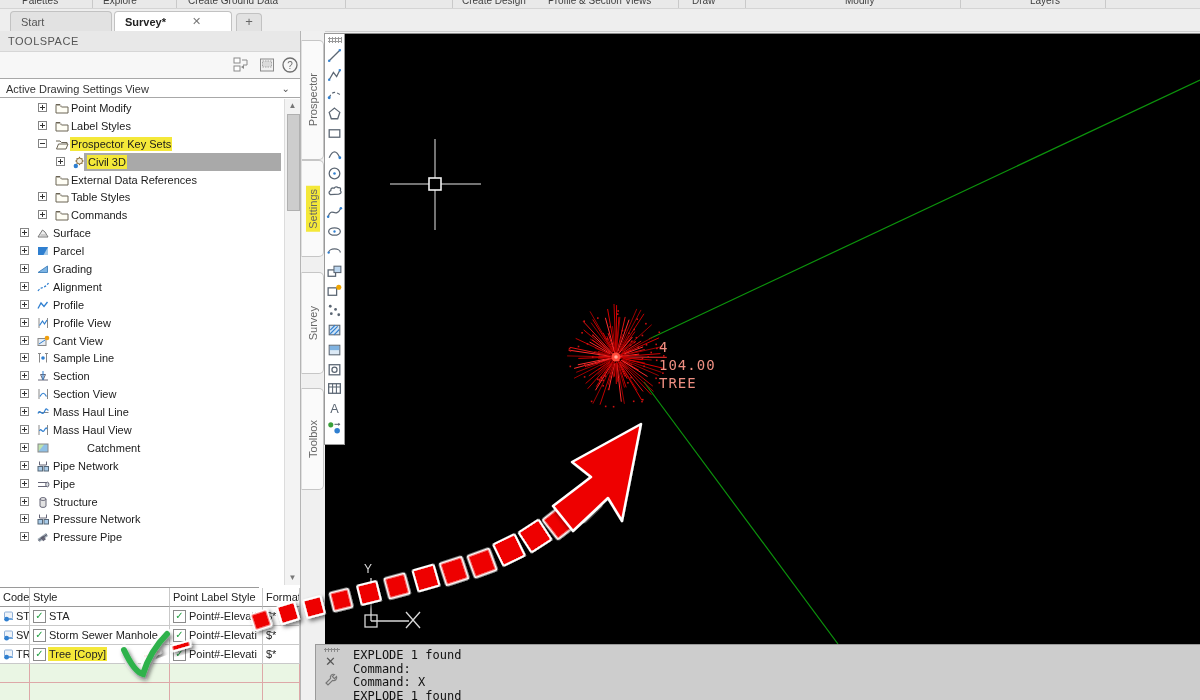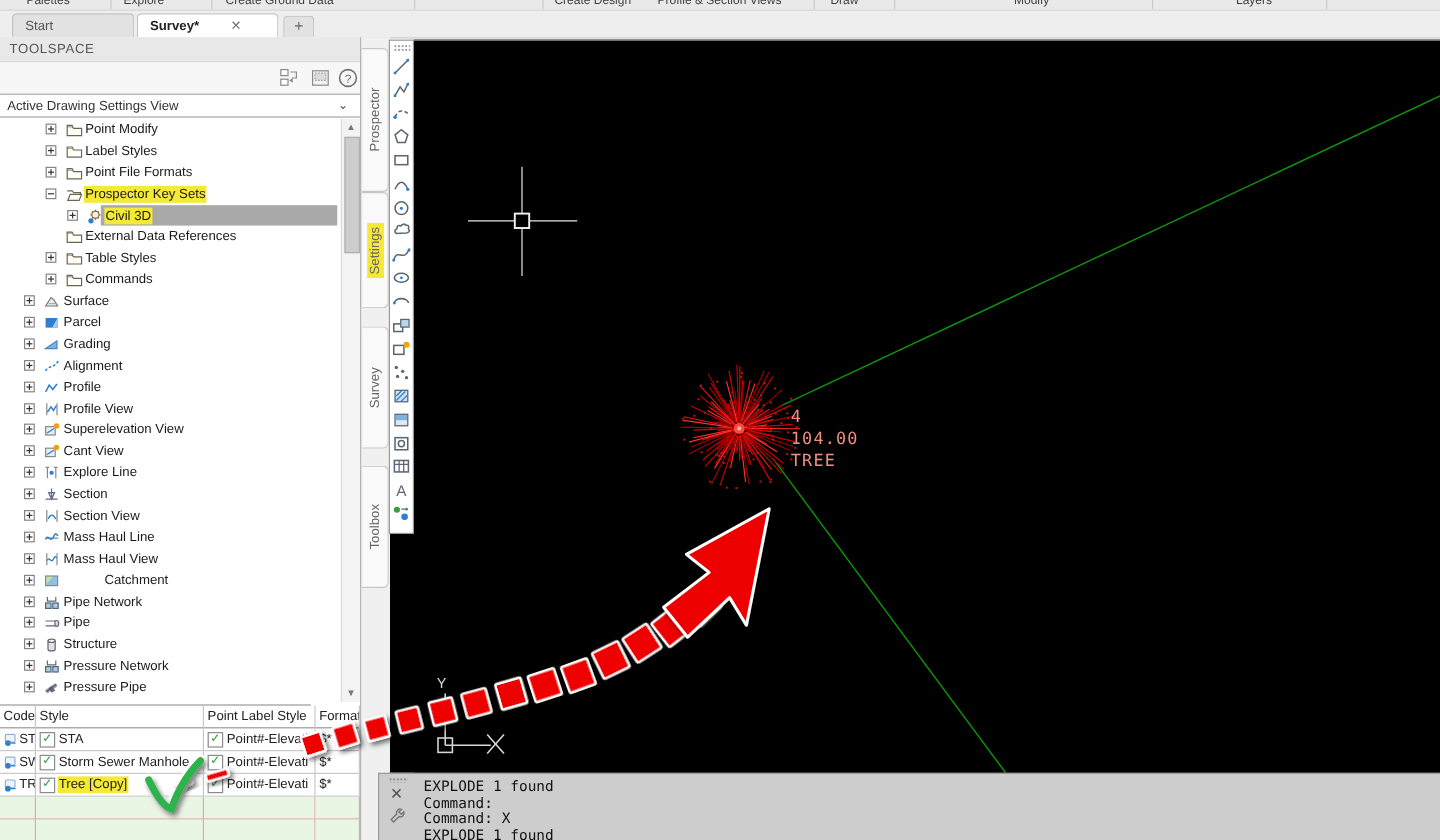--- a/index.html
+++ b/index.html
@@ -433,28 +433,20 @@
         </div>
         <div class="trow">
           <div class="exp plus" style="left: 38px; top: 4px;"></div>
           <span class="ticon" style="left: 55px; top: 2px;"><svg width="14" height="14" viewBox="0 0 14 14">
               <path d="M1 4.5h4l1.5 1.5H13v6H1z" stroke="#6b6455" stroke-width="1" fill="#fffef5"></path>
               <path d="M1 4.5V3.5h4l1 1" stroke="#6b6455" stroke-width="1" fill="#fffef5"></path>
             </svg></span>
           <span class="tlabel" style="left: 71px;">Label Styles</span>
         </div>
         <div class="trow">
-          <div class="exp plus" style="left: 38px; top: 4px;"></div>
-          <span class="ticon" style="left: 55px; top: 2px;"><svg width="14" height="14" viewBox="0 0 14 14">
-              <path d="M1 4.5h4l1.5 1.5H13v6H1z" stroke="#6b6455" stroke-width="1" fill="#fffef5"></path>
-              <path d="M1 4.5V3.5h4l1 1" stroke="#6b6455" stroke-width="1" fill="#fffef5"></path>
-            </svg></span>
-          <span class="tlabel" style="left: 71px;">Point File Formats</span>
-        </div>
-        <div class="trow">
           <div class="exp " style="left: 38px; top: 4px;"></div>
           <span class="ticon" style="left: 55px; top: 2px;"><svg width="14" height="14" viewBox="0 0 14 14">
               <path d="M1 4h4l1.5 1.5H12V7" stroke="#6b6455" stroke-width="1" fill="#fffef5"></path>
               <path d="M3.5 7H13l-2 5H1.5z" stroke="#6b6455" stroke-width="1" fill="#fffef5"></path>
             </svg></span>
           <span class="tlabel hl" style="left: 71px;">Prospector Key Sets</span>
         </div>
         <div class="trow">
           <div class="selbar" style="left: 84px; right: 2px;"></div>
           <div class="exp plus" style="left: 56px; top: 4px;"></div>
@@ -533,39 +525,30 @@
             </svg></span>
           <span class="tlabel" style="left: 53px;">Profile View</span>
         </div>
         <div class="trow">
           <div class="exp plus" style="left: 20px; top: 4px;"></div>
           <span class="ticon" style="left: 36px; top: 2px;"><svg width="14" height="14" viewBox="0 0 14 14">
               <rect x="2" y="4.5" width="8" height="7" fill="#e7edf3" stroke="#888"></rect>
               <path d="M3 10l6-4" stroke="#2f7fd0"></path>
               <circle cx="11" cy="4" r="2.3" fill="#f0a010"></circle>
             </svg></span>
-          <span class="tlabel" style="left: 53px;">Superelevation View</span>
-        </div>
-        <div class="trow">
-          <div class="exp plus" style="left: 20px; top: 4px;"></div>
-          <span class="ticon" style="left: 36px; top: 2px;"><svg width="14" height="14" viewBox="0 0 14 14">
-              <rect x="2" y="4.5" width="8" height="7" fill="#e7edf3" stroke="#888"></rect>
-              <path d="M3 10l6-4" stroke="#2f7fd0"></path>
-              <circle cx="11" cy="4" r="2.3" fill="#f0a010"></circle>
-            </svg></span>
           <span class="tlabel" style="left: 53px;">Cant View</span>
         </div>
         <div class="trow">
           <div class="exp plus" style="left: 20px; top: 4px;"></div>
           <span class="ticon" style="left: 36px; top: 2px;"><svg width="14" height="14" viewBox="0 0 14 14">
               <path d="M3.5 2.5v9M10.5 2.5v9" stroke="#888"></path>
               <path d="M2 2.5h3M9 2.5h3" stroke="#888"></path>
               <circle cx="7" cy="7" r="1.8" fill="#2f7fd0"></circle>
             </svg></span>
-          <span class="tlabel" style="left: 53px;">Explore Line</span>
+          <span class="tlabel" style="left: 53px;">Sample Line</span>
         </div>
         <div class="trow">
           <div class="exp plus" style="left: 20px; top: 4px;"></div>
           <span class="ticon" style="left: 36px; top: 2px;"><svg width="14" height="14" viewBox="0 0 14 14">
               <path d="M2 11h10" stroke="#667"></path>
               <path d="M7 11 4.5 5.5h5z" fill="#dce8f2" stroke="#667"></path>
               <path d="M7 2v9" stroke="#2f7fd0"></path>
             </svg></span>
           <span class="tlabel" style="left: 53px;">Section</span>
         </div>

